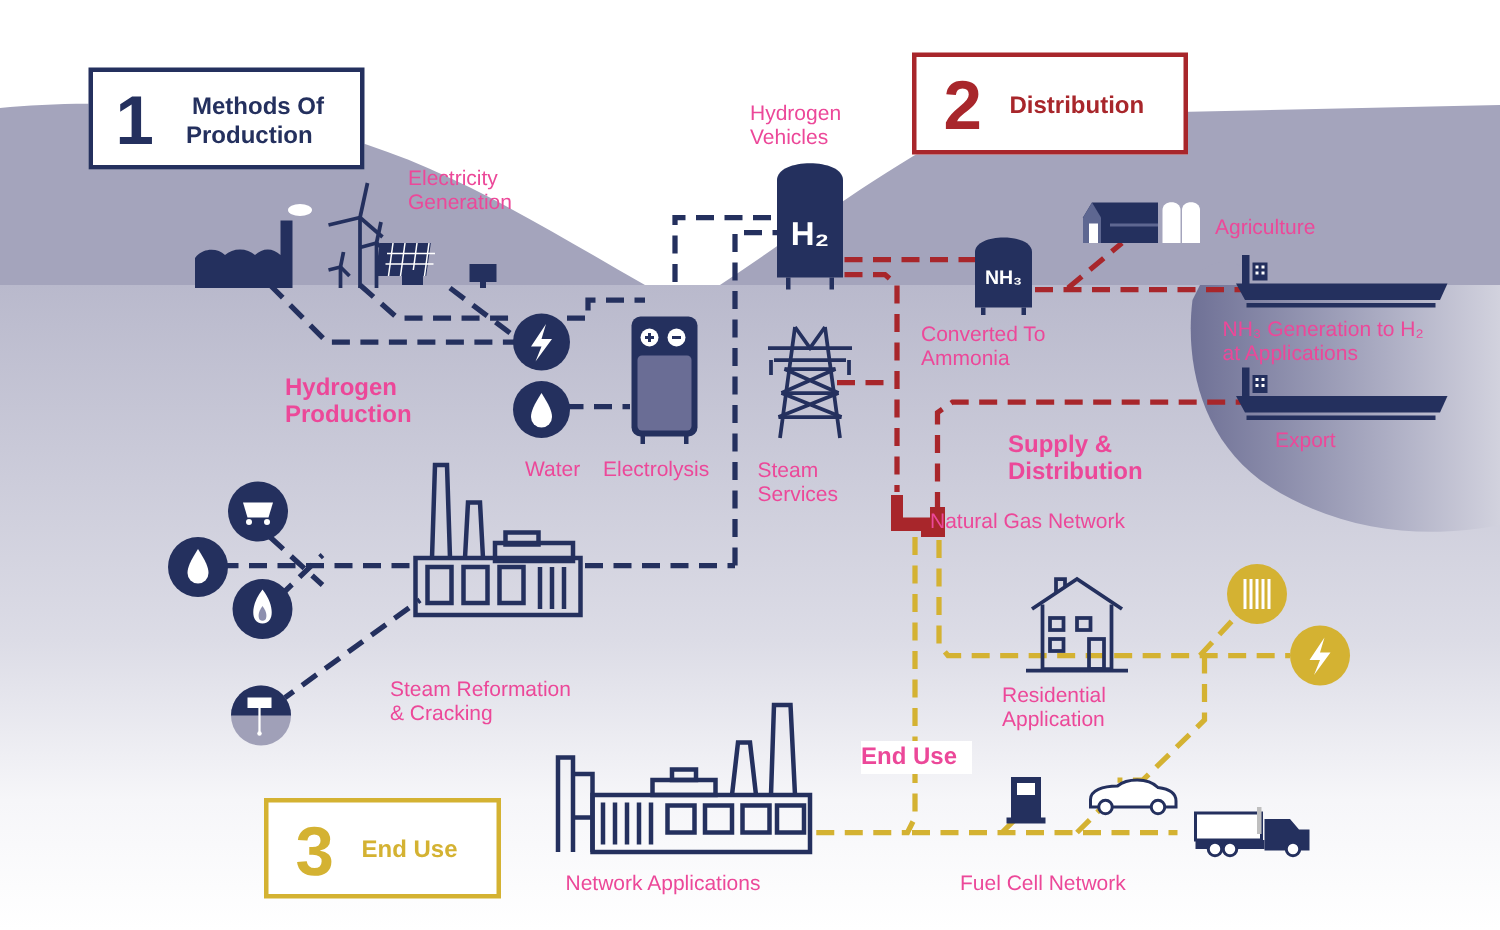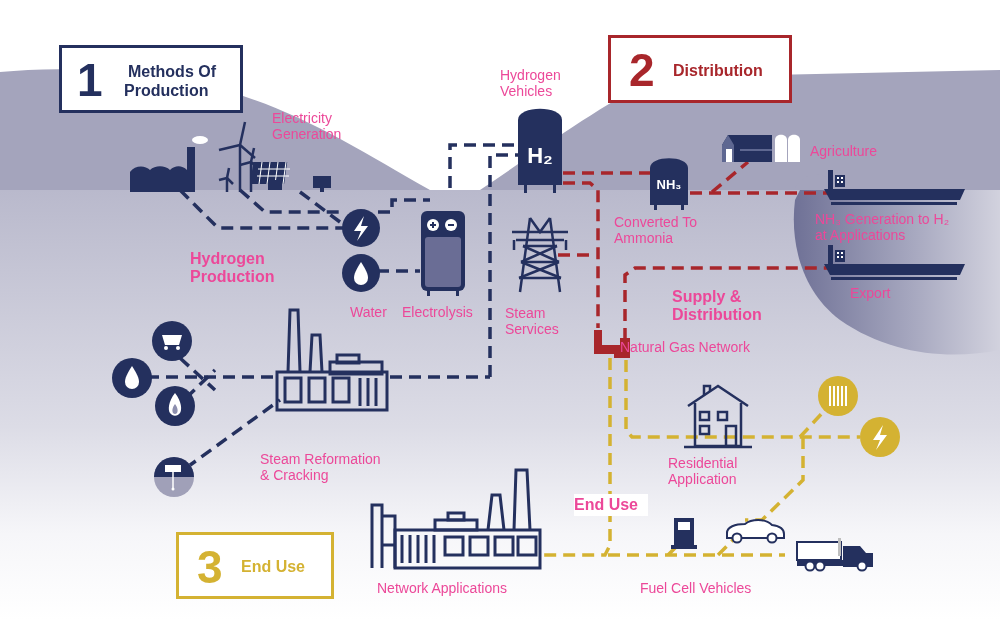--- a/index.html
+++ b/index.html
@@ -323,13 +323,13 @@
 <div class="lbl" style="left:260px;top:423px;width:145px;margin-top:28px;">
   <div>Steam Reformation</div>
   <div>&amp; Cracking</div>
 </div>
 <div class="lbl" style="left:668px;top:455px;width:100px;">
   <div>Residential</div>
   <div>Application</div>
 </div>
 <div class="lbl bold" style="left:574px;top:494px;width:74px;background:#ffffff;padding:2px 0;">End Use</div>
 <div class="lbl" style="left:377px;top:580px;width:160px;">Network Applications</div>
-<div class="lbl" style="left:640px;top:580px;width:140px;">Fuel Cell Vehicles</div>
+<div class="lbl" style="left:640px;top:580px;width:140px;">Fuel Cell Network</div>
 
 </body></html>

